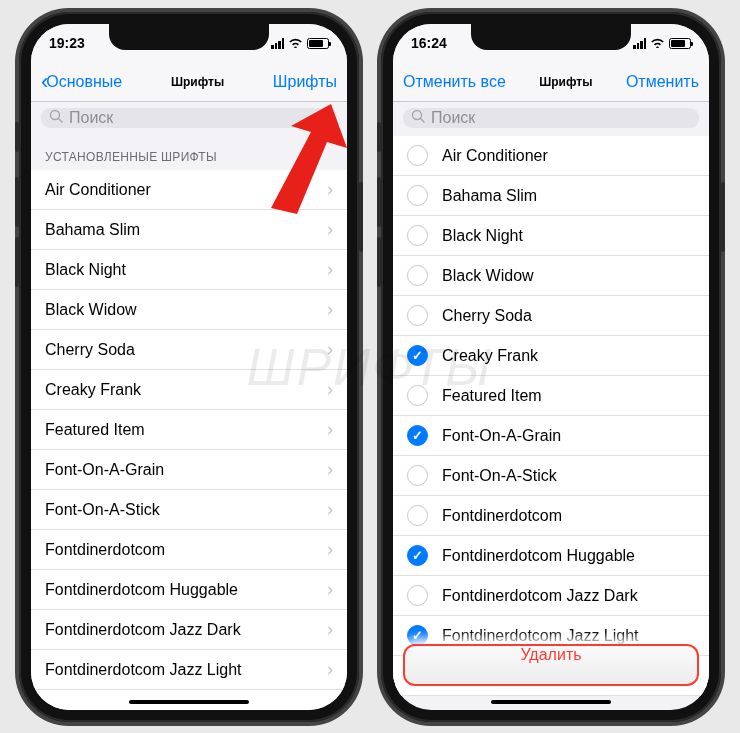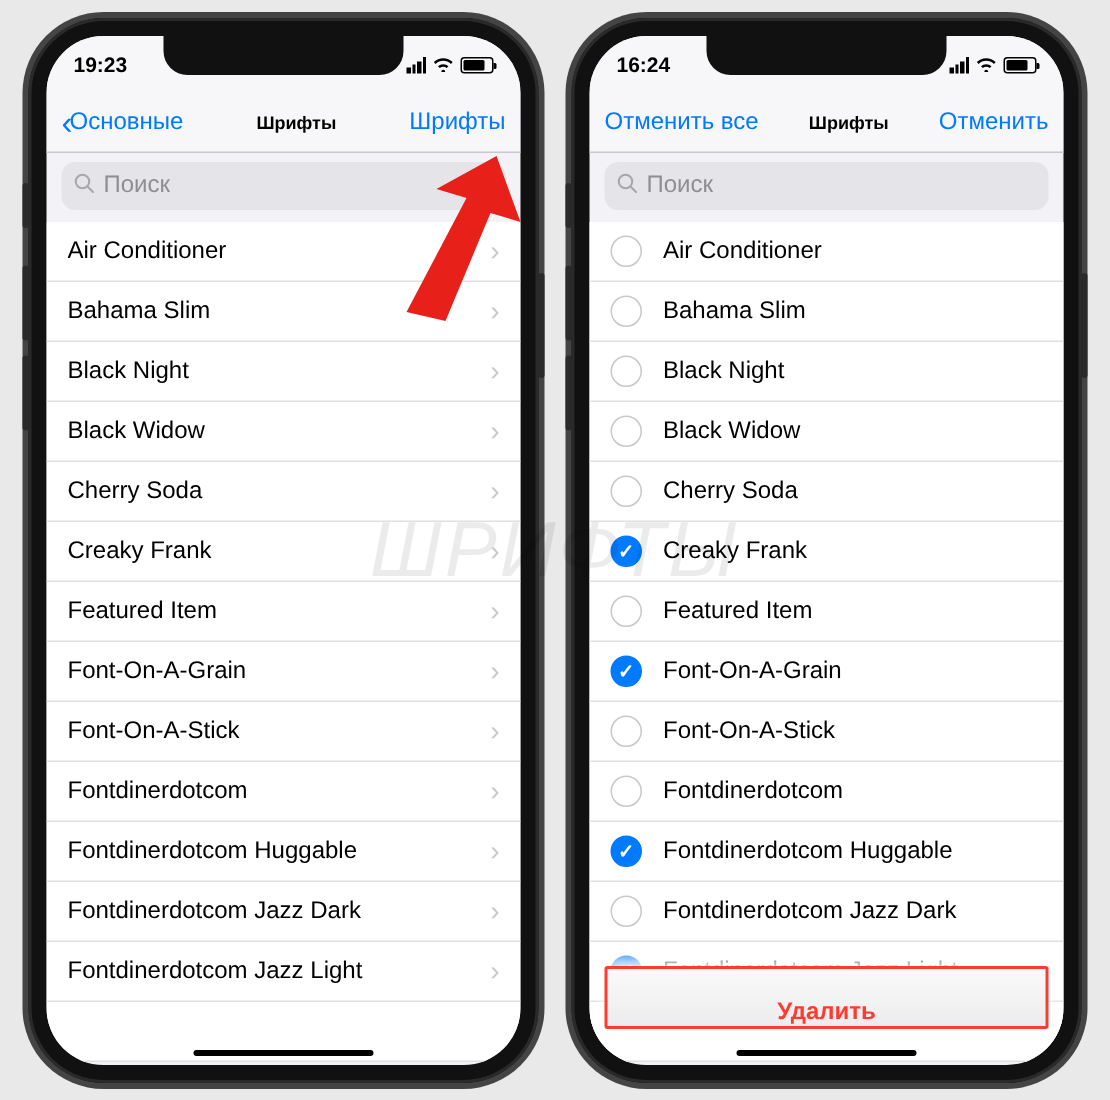--- a/index.html
+++ b/index.html
@@ -41,21 +41,21 @@
   .battery::after { content:""; position:absolute; right:-3px; top:3px; width:2px; height:4px; background:#000; border-radius:0 1px 1px 0;}
   .battery i { display:block; height:100%; width:80%; background:#000; border-radius:1px;}
   .nav-bar {
     height: 40px; display: flex; justify-content: space-between; align-items: center;
     padding: 0 10px; border-bottom: 0.5px solid #c8c8cc; background:#f7f7f9;
   }
   .nav-left, .nav-right { color: #007aff; font-size: 16px; display:flex; align-items:center; }
   .nav-left .chev { font-size:22px; line-height:1; margin-right:-2px; font-weight:300; }
   .nav-title { font-size: 12px; font-weight: 600; }
   .search-box {
-    margin: 6px 10px 8px; height: 32px; background: #e4e4e9; border-radius: 9px;
+    margin: 6px 10px 8px; height: 20px; background: #e4e4e9; border-radius: 9px;
     display: flex; align-items: center; padding: 0 8px; color: #8e8e93; font-size: 16px;
   }
   .search-box .mag { margin-right:6px; opacity:.7; }
   .section-header {
     padding: 14px 14px 6px; font-size: 12px; color: #6d6d72; letter-spacing: .3px;
     background:#f2f2f7;
   }
   .list { background: #fff; }
   .row {
     height: 40px; display: flex; align-items: center; padding: 0 14px;
@@ -67,25 +67,24 @@
     border-bottom:0.5px solid #e0e0e3; font-size:16px; background:#fff;}
   .circle {
     width: 21px; height: 21px; border-radius: 50%; border: 1.5px solid #c7c7cc;
     margin-right: 14px; flex-shrink:0; display:flex; align-items:center; justify-content:center;
   }
   .circle.checked { background:#007aff; border-color:#007aff; }
   .circle.checked::after { content:"✓"; color:#fff; font-size:13px; font-weight:700; }
   .row-sel .label { flex:1; white-space:nowrap; overflow:hidden; text-overflow:ellipsis; }
   .delete-bar {
     position:absolute; bottom:24px; left:10px; right:10px; height:42px;
-    background: linear-gradient(#fafafa,#ececee); border:2px solid #ff3b30; border-radius:2px;
-    display:flex; align-items:flex-end; justify-content:center;
+    background: linear-gradient(#fafafa,#ececee); border:2px solid #ff3b30; border-radius:12px;
+    display:flex; align-items:flex-start; justify-content:center;
     color:#ff3b30; font-size:16px;
     box-shadow: 0 -6px 10px rgba(255,255,255,0.9);
-    font-weight: bold;
   }
   .home-indicator {
     position:absolute; bottom:6px; left:50%; transform:translateX(-50%);
     width:120px; height:4px; background:#000; border-radius:3px;
   }
   
   .arrow {
     position:absolute; top:90px; left:200px; width:140px; height:120px; z-index:30;
     pointer-events:none;
   }
@@ -137,20 +136,21 @@
       </div>
       <div class="search-box">
         <span class="mag">
           <svg width="14" height="14" viewBox="0 0 14 14">
               <circle cx="6" cy="6" r="4.5" stroke="#8e8e93" stroke-width="1.4" fill="none"></circle>
               <line x1="9.5" y1="9.5" x2="13" y2="13" stroke="#8e8e93" stroke-width="1.4" stroke-linecap="round"></line>
             </svg>
         </span>
         <span>Поиск</span>
       </div>
+      <div class="section-header">УСТАНОВЛЕННЫЕ ШРИФТЫ</div>
       <div class="list" id="left-list">
           <div class="row">
             <span class="label">Air Conditioner</span>
             <span class="chevron">›</span>
           </div>
           <div class="row">
             <span class="label">Bahama Slim</span>
             <span class="chevron">›</span>
           </div>
           <div class="row">

